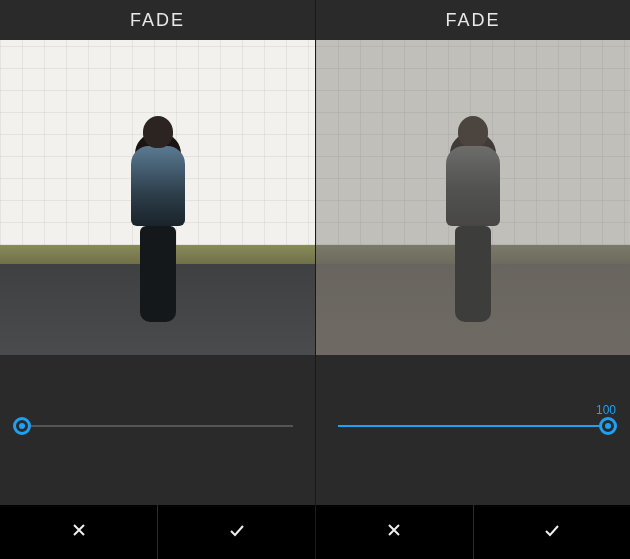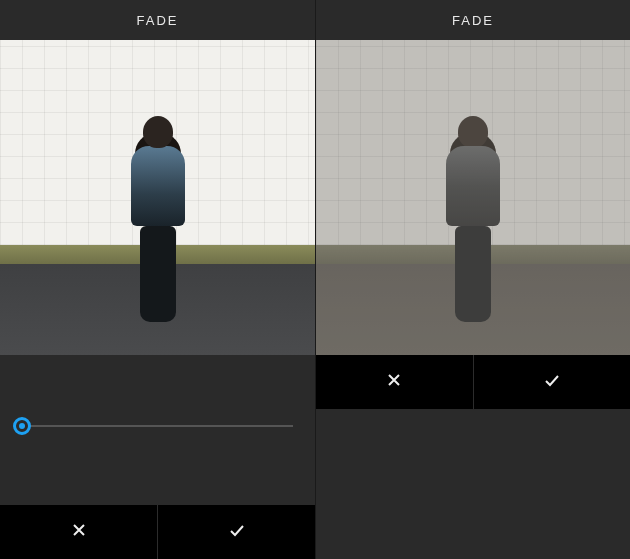--- a/index.html
+++ b/index.html
@@ -19,21 +19,21 @@
       position: relative;
     }
     .panel + .panel { border-left: 1px solid #1a1a1a; }
     .header {
       height: 40px;
       background: #2a2a2a;
       display: flex;
       align-items: center;
       justify-content: center;
       color: #e8e8e8;
-      font-size: 13px;
+      font-size: 18px;
       letter-spacing: 2px;
       font-weight: 500;
     }
     .photo {
       height: 315px;
       background: #555;
       position: relative;
       overflow: hidden;
     }
     
@@ -210,20 +210,27 @@
     <div class="ground"></div>
     <div class="person">
       <div class="head">
           <div class="hair"></div>
         </div>
       <div class="torso"></div>
       <div class="legs"></div>
     </div>
     <div class="fade-overlay"></div>
   </div>
+  <div class="slider-area">
+    <div class="value-label" style="right:14px">100</div>
+    <div class="track">
+      <div class="fill" style="width:100%"></div>
+      <div class="thumb" style="left:100%"></div>
+    </div>
+  </div>
   <div class="actions">
     <div class="action-btn">
       <span>
         <svg viewBox="0 0 16 16">
             <path d="M3 3 L13 13 M13 3 L3 13"></path>
           </svg>
       </span>
     </div>
     <div class="action-btn">
       <span>

